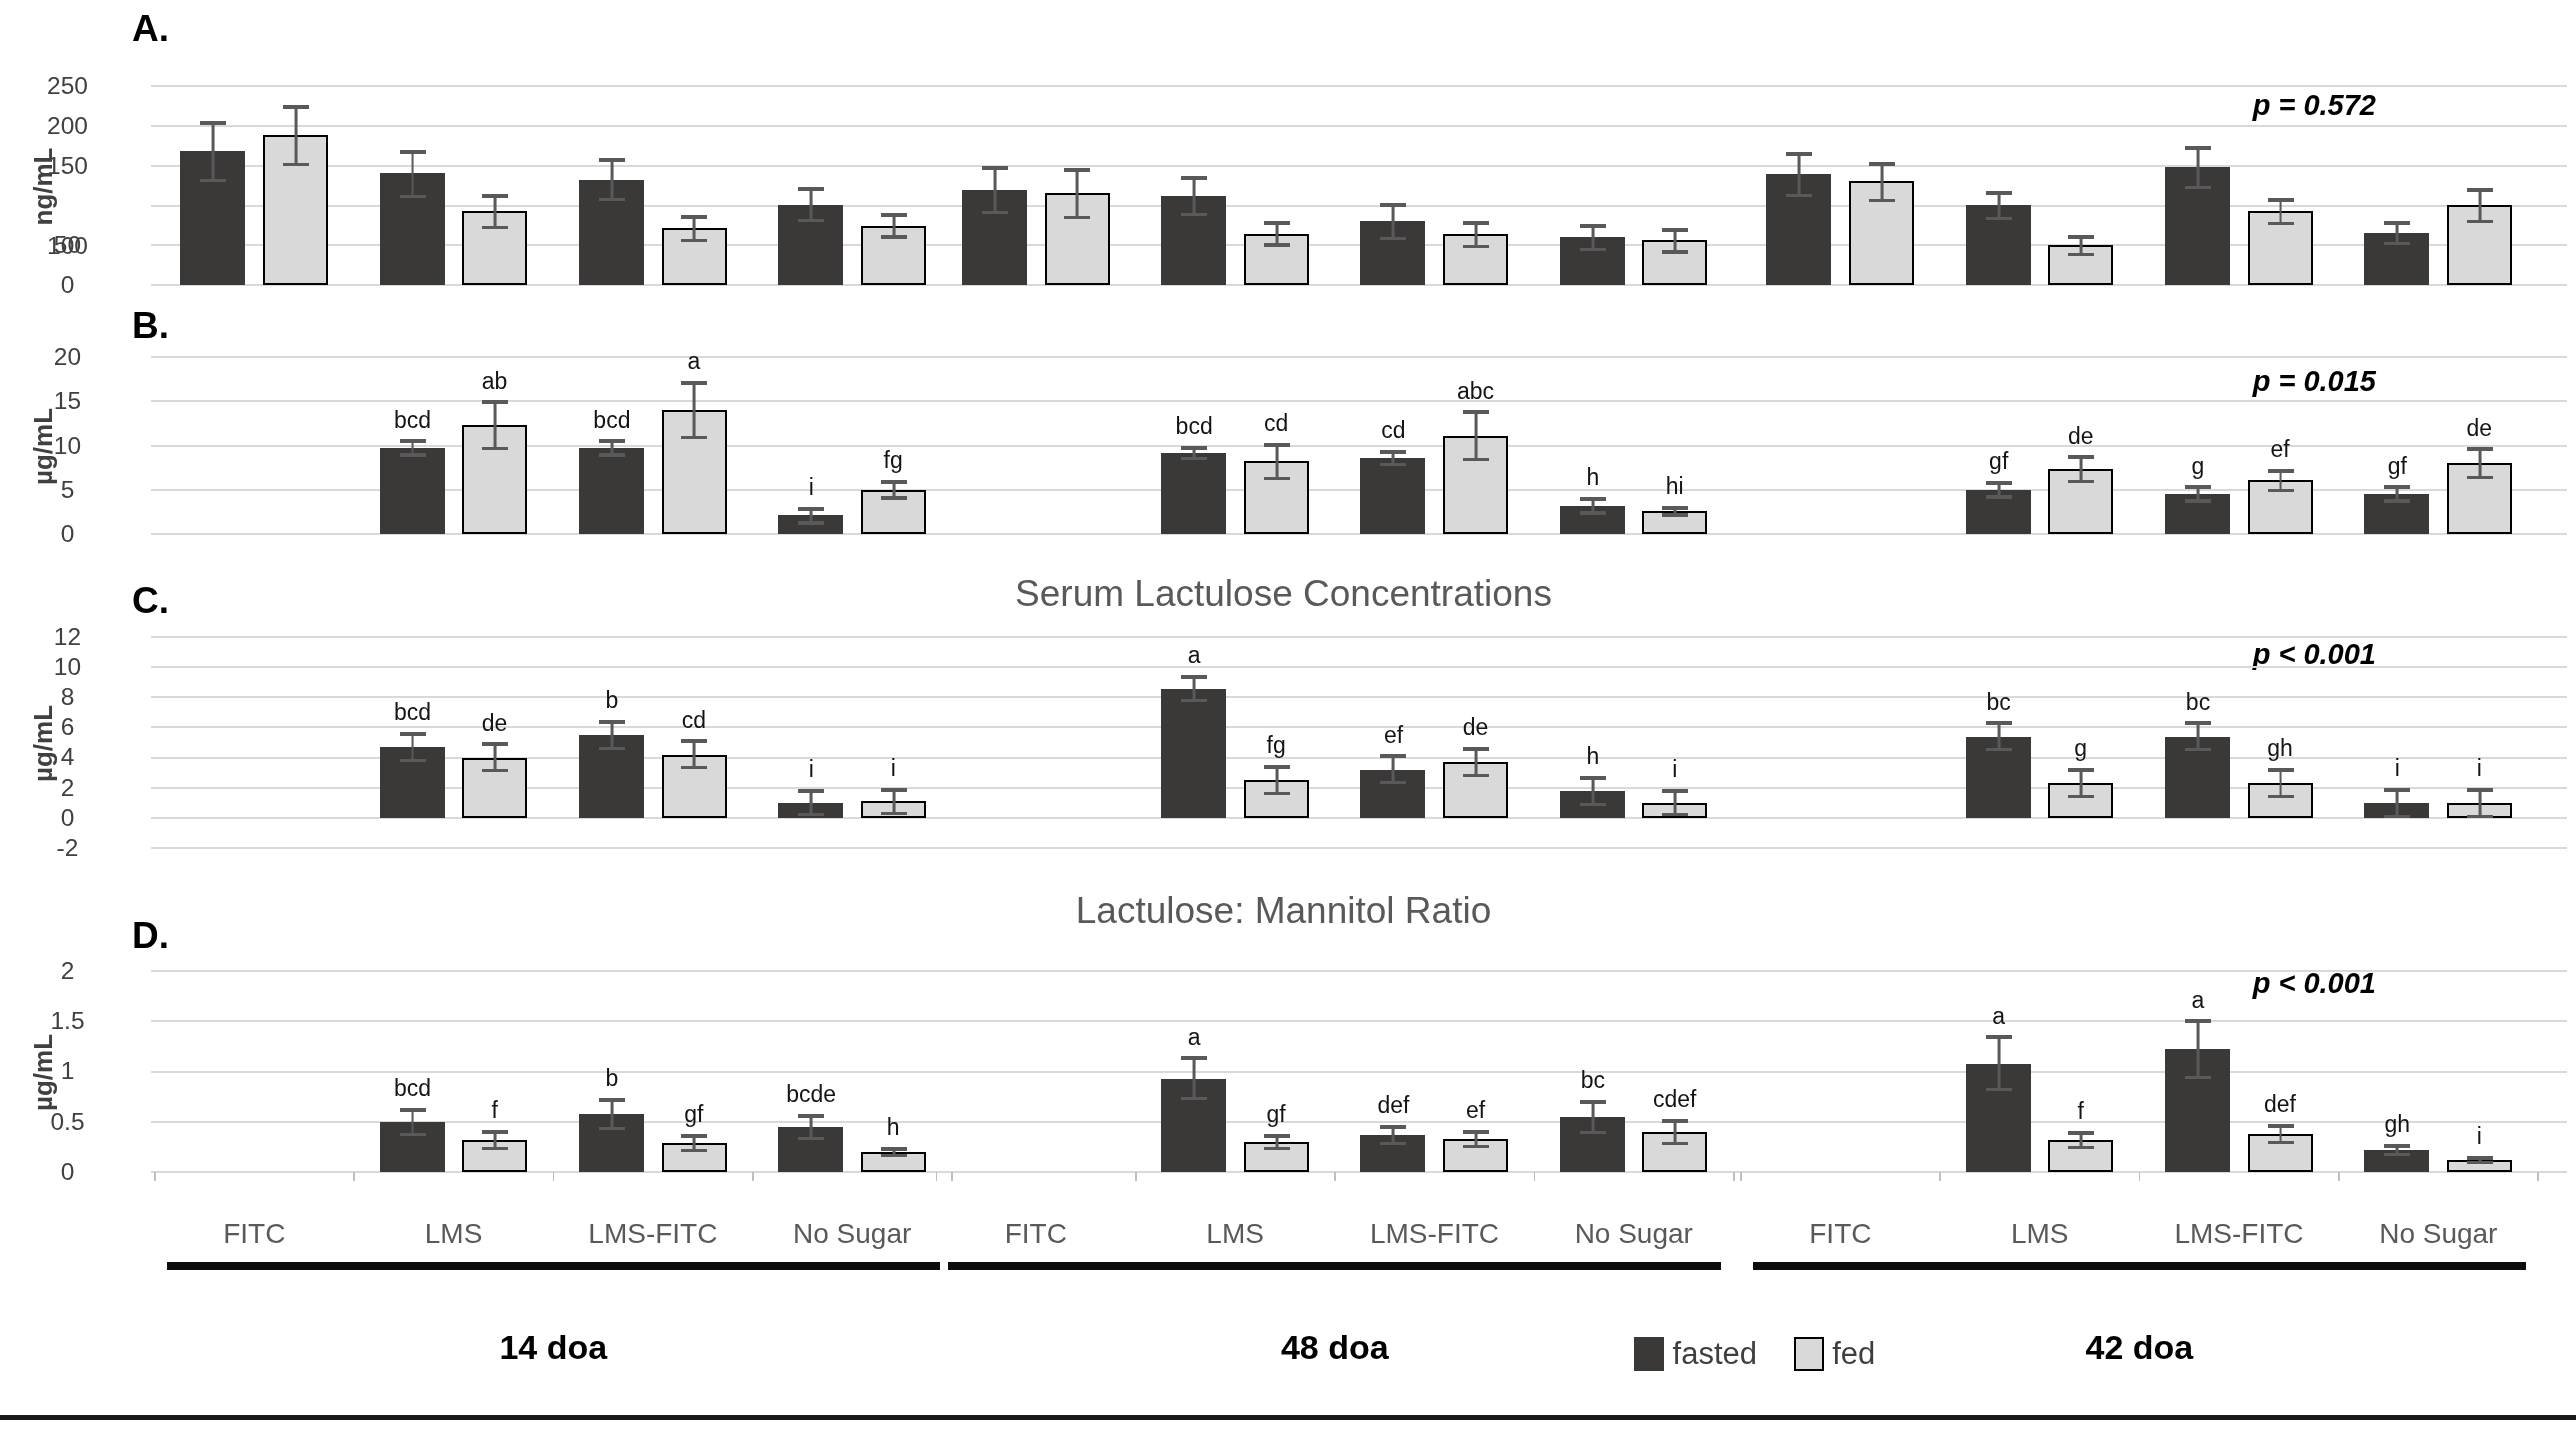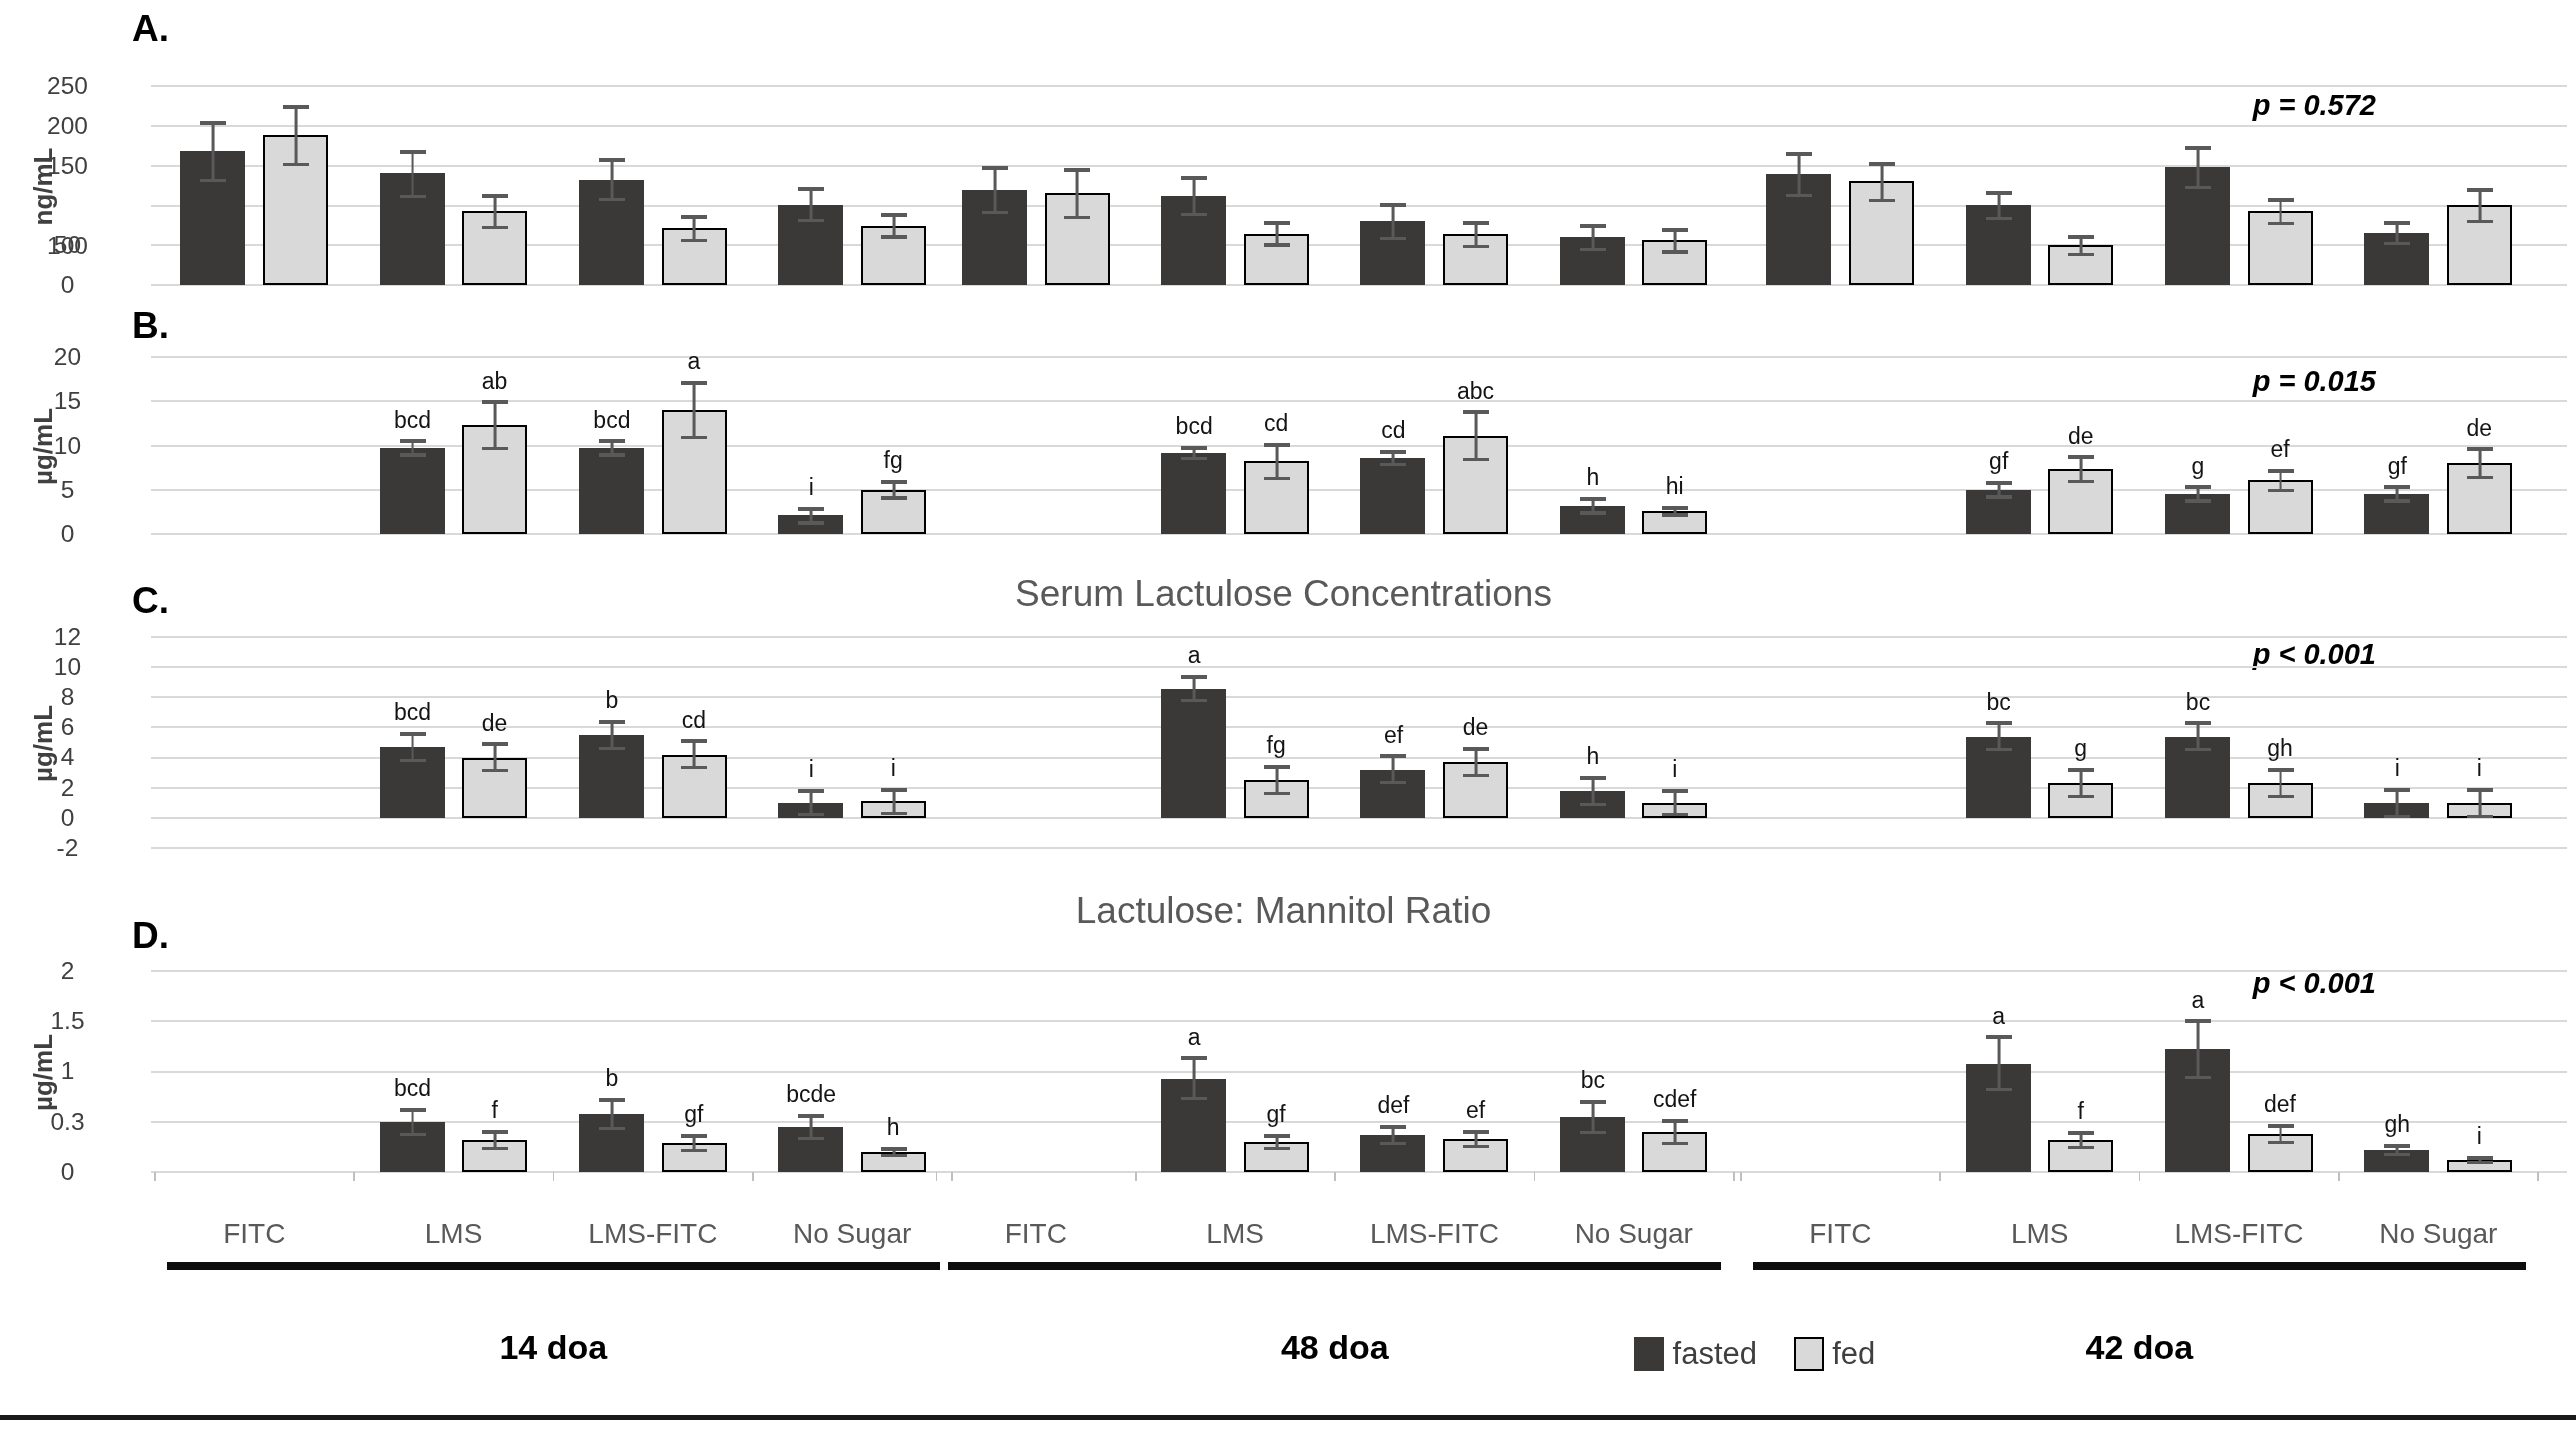--- a/index.html
+++ b/index.html
@@ -589,21 +589,21 @@
         </div>
       </div>
     </div>
 
   <div class="panel-letter pl3">D.</div>
   <div class="title t3">Lactulose: Mannitol Ratio</div>
   <div class="pval pv3">p &lt; 0.001</div>
   <div class="ylab yl3">µg/mL</div>
   <div class="yticks" style="top: 971px; height: 201px;">
       <div class="ytick" style="top: 201px;">0</div>
-      <div class="ytick" style="top: 151px;">0.3</div>
+      <div class="ytick" style="top: 151px;">0.5</div>
       <div class="ytick" style="top: 100px;">1</div>
       <div class="ytick" style="top: 50px;">1.5</div>
       <div class="ytick" style="top: 0px;">2</div>
     </div>
   <div class="plot" style="top: 971px; height: 201px;">
       <div class="gridline" style="top: 200px; background: rgb(217, 217, 217);"></div>
       <div class="gridline" style="top: 150px; background: rgb(217, 217, 217);"></div>
       <div class="gridline" style="top: 100px; background: rgb(217, 217, 217);"></div>
       <div class="gridline" style="top: 49px; background: rgb(217, 217, 217);"></div>
       <div class="gridline" style="top: -0.9px; background: rgb(217, 217, 217);"></div>

